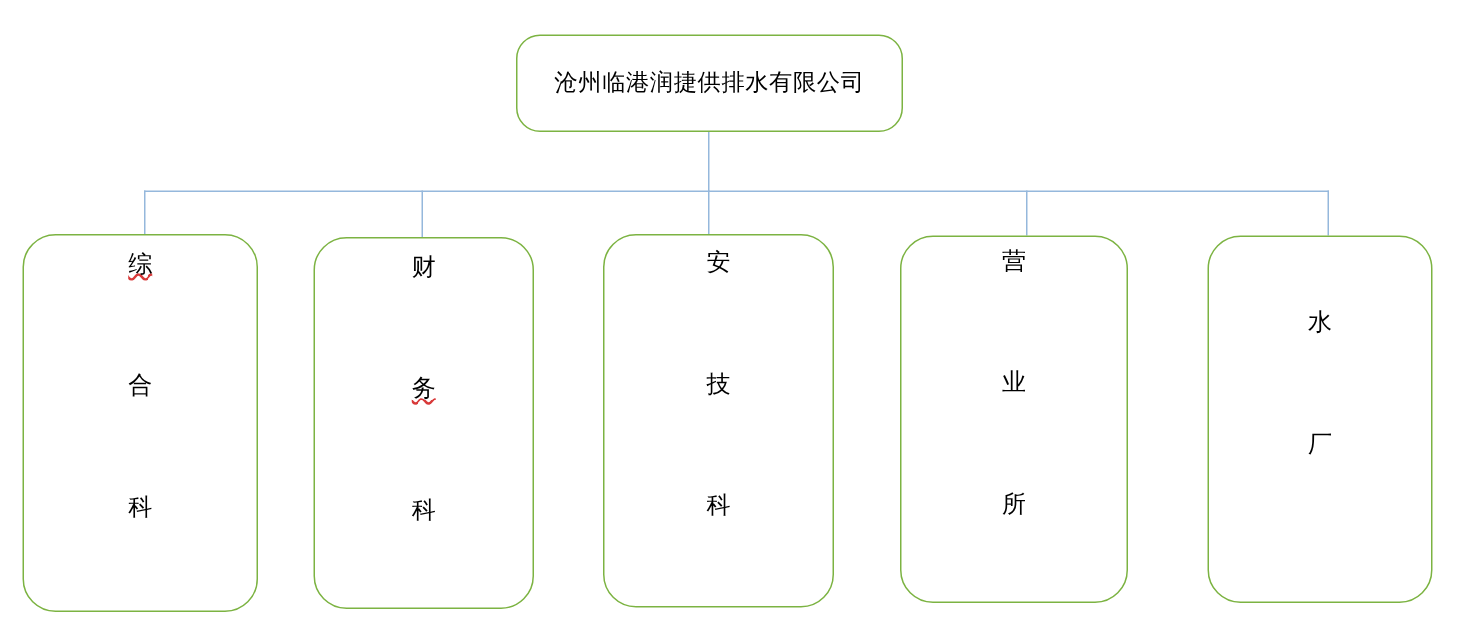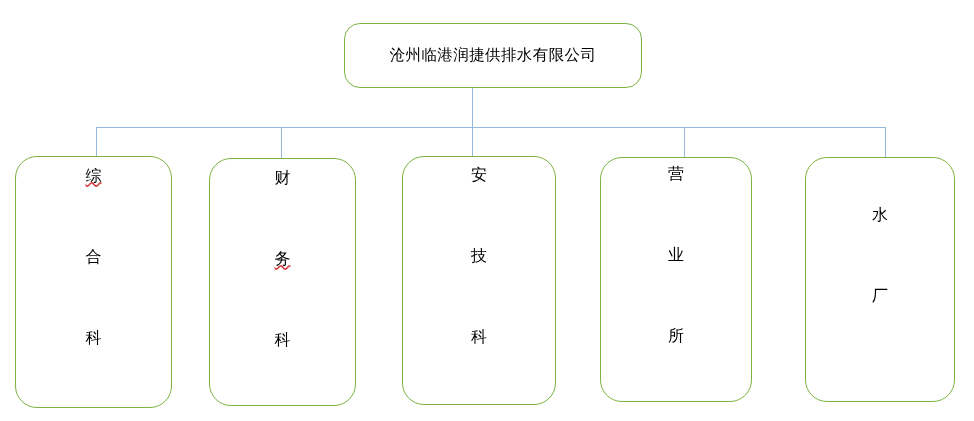--- a/index.html
+++ b/index.html
@@ -77,21 +77,21 @@
   <div class="conn v" style="left:472px; top:88px; height:40px;"></div>
 
   <div class="conn h" style="left:96px; top:127px; width:790px;"></div>
 
   <div class="conn v" style="left:96px; top:127px; height:30px;"></div>
   <div class="conn v" style="left:281px; top:127px; height:31px;"></div>
   <div class="conn v" style="left:472px; top:127px; height:29px;"></div>
   <div class="conn v" style="left:684px; top:127px; height:30px;"></div>
   <div class="conn v" style="left:885px; top:127px; height:30px;"></div>
 
-  <div class="node root" style="left:344px; top:23px; width:298px; height:65px;">
+  <div class="node root" style="left:344px; top:23px; width:258px; height:65px;">
     <span class="root-label">沧州临港润捷供排水有限公司</span>
   </div>
 
   <div class="node" style="left:15px; top:156px; width:157px; height:252px;">
     <div class="vlabel" style="margin-top:-52px;">
       <span class="ch misspelled">综</span>
       <span class="ch">合</span>
       <span class="ch">科</span>
     </div>
   </div>

